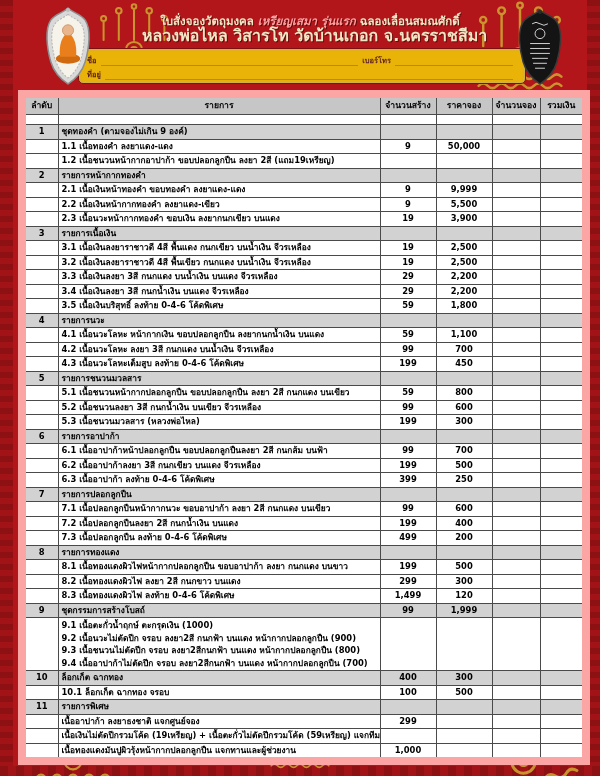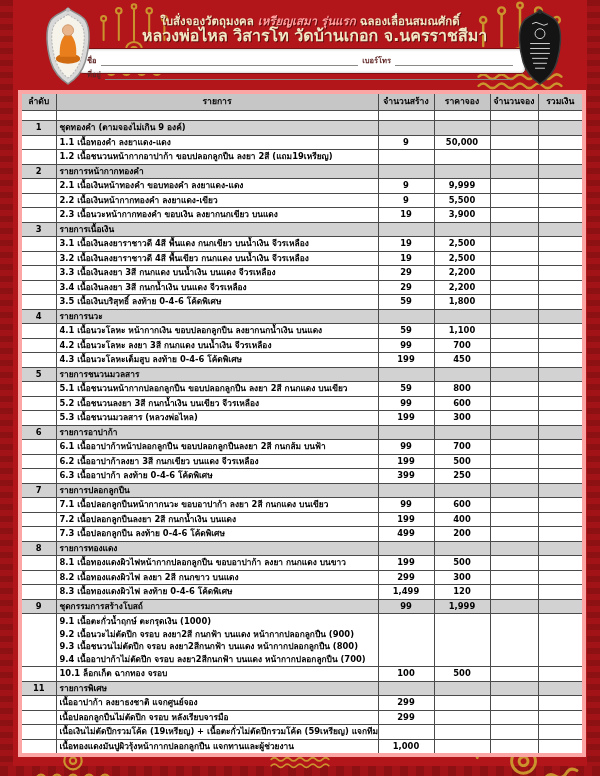--- a/index.html
+++ b/index.html
@@ -10,36 +10,36 @@
   .edge.left{left:0;}
   .edge.right{right:0;}
   .edge-bottom{position:absolute;left:0;right:0;bottom:0;height:10px;background:repeating-linear-gradient(90deg,#8d1013 0 8px,#a11317 8px 16px);z-index:1;}
 
   
   .header{position:absolute;left:4px;top:0;width:600px;height:88px;z-index:3;}
   .titles{position:absolute;left:138px;top:14px;width:336px;text-align:center;color:#f2e7c4;text-shadow:1px 1px 0 #5f0a0c;font-weight:bold;z-index:4;}
   .title-line1{font-size:11.5px;line-height:15px;white-space:nowrap;}
   .title-line1 .hl{color:#ff9d9d;font-style:italic;}
   .title-line2{font-size:16px;line-height:14px;white-space:nowrap;}
-  .formbox{position:absolute;left:74px;top:48px;width:448px;height:26px;background:#ffffff;border:1px solid #7c1114;border-radius:5px;box-shadow:inset 0 0 3px #aaa;padding:3px 8px 0 8px;box-sizing:border-box;z-index:4;}
+  .formbox{position:absolute;left:74px;top:48px;width:448px;height:36px;background:#eab308;border:1px solid #7c1114;border-radius:5px;box-shadow:inset 0 0 3px #aaa;padding:3px 8px 0 8px;box-sizing:border-box;z-index:4;}
   .frow{display:flex;align-items:flex-end;height:14px;font-size:7.5px;color:#5e2424;font-weight:bold;}
   .fline{flex:1;border-bottom:1px solid #8a8a86;height:10px;margin:0 4px;}
   .fline.short{flex:0 0 118px;}
 
   
   .amulet{position:absolute;z-index:5;}
   .amulet.left{left:33px;top:6px;}
   .amulet.right{left:506px;top:8px;}
 
   
   .yant{position:absolute;z-index:2;opacity:.95;}
 
   
   .tablewrap{position:absolute;left:18px;top:90px;width:564px;z-index:3;}
-  table{border-collapse:collapse;table-layout:fixed;width:564px;background:#fff;border:4px solid #fca5a5;}
+  table{border-collapse:collapse;table-layout:fixed;width:564px;background:#fff;border:8px solid #fca5a5;}
   th,td{border:1px solid #4a4a4a;padding:1px 3px;font-size:8.4px;line-height:11.5px;color:#000;font-weight:bold;overflow:hidden;white-space:nowrap;}
   thead th{background:#c6c6c6;text-align:center;font-size:8.6px;height:14px;}
   tr.section td{background:#d2d2d2;}
   tr.spacer td{height:7px;background:#fff;}
   td.c-num{text-align:center;}
   td.c-made,td.c-price,td.c-qty,td.c-total{text-align:center;}
   td.c-label{text-align:left;}
   tr.center-label td.c-label{}
   tr.block td{vertical-align:top;}
   tr.block .bl{line-height:12.5px;}
@@ -435,47 +435,47 @@
               <div class="bl">9.1 เนื้อตะกั่วน้ำฤกษ์ ตะกรุดเงิน (1000)</div>
               <div class="bl">9.2 เนื้อนวะไม่ตัดปีก จรอบ ลงยา2สี กนกฟ้า บนแดง หน้ากากปลอกลูกปืน (900)</div>
               <div class="bl">9.3 เนื้อชนวนไม่ตัดปีก จรอบ ลงยา2สีกนกฟ้า บนแดง หน้ากากปลอกลูกปืน (800)</div>
               <div class="bl">9.4 เนื้ออาปาก้าไม่ตัดปีก จรอบ ลงยา2สีกนกฟ้า บนแดง หน้ากากปลอกลูกปืน (700)</div>
             </td>
             <td class="c-made"></td>
             <td class="c-price"></td>
             <td class="c-qty"></td>
             <td class="c-total"></td>
           </tr>
+          <tr class="section">
+            <td class="c-num">10</td>
+            <td class="c-label">ล็อกเก็ต ฉากทอง</td>
+            <td class="c-made">400</td>
+            <td class="c-price">300</td>
+            <td class="c-qty"></td>
+            <td class="c-total"></td>
+          </tr>
           <tr class="item">
             <td class="c-num"></td>
             <td class="c-label">10.1 ล็อกเก็ต ฉากทอง จรอบ</td>
             <td class="c-made">100</td>
             <td class="c-price">500</td>
             <td class="c-qty"></td>
             <td class="c-total"></td>
           </tr>
           <tr class="section">
             <td class="c-num">11</td>
             <td class="c-label">รายการพิเศษ</td>
             <td class="c-made"></td>
             <td class="c-price"></td>
             <td class="c-qty"></td>
             <td class="c-total"></td>
           </tr>
           <tr class="item">
             <td class="c-num"></td>
             <td class="c-label">เนื้ออาปาก้า ลงยาธงชาติ แจกศูนย์จอง</td>
-            <td class="c-made">299</td>
-            <td class="c-price"></td>
-            <td class="c-qty"></td>
-            <td class="c-total"></td>
-          </tr>
-          <tr class="item">
-            <td class="c-num"></td>
-            <td class="c-label">เนื้อปลอกลูกปืนไม่ตัดปีก จรอบ หลังเรียบจารมือ</td>
             <td class="c-made">299</td>
             <td class="c-price"></td>
             <td class="c-qty"></td>
             <td class="c-total"></td>
           </tr>
           <tr class="item">
             <td class="c-num"></td>
             <td class="c-label">เนื้อเงินไม่ตัดปีกรวมโค้ด (19เหรียญ) + เนื้อตะกั่วไม่ตัดปีกรวมโค้ด (59เหรียญ) แจกทีมงาน</td>
             <td class="c-made"></td>
             <td class="c-price"></td>

